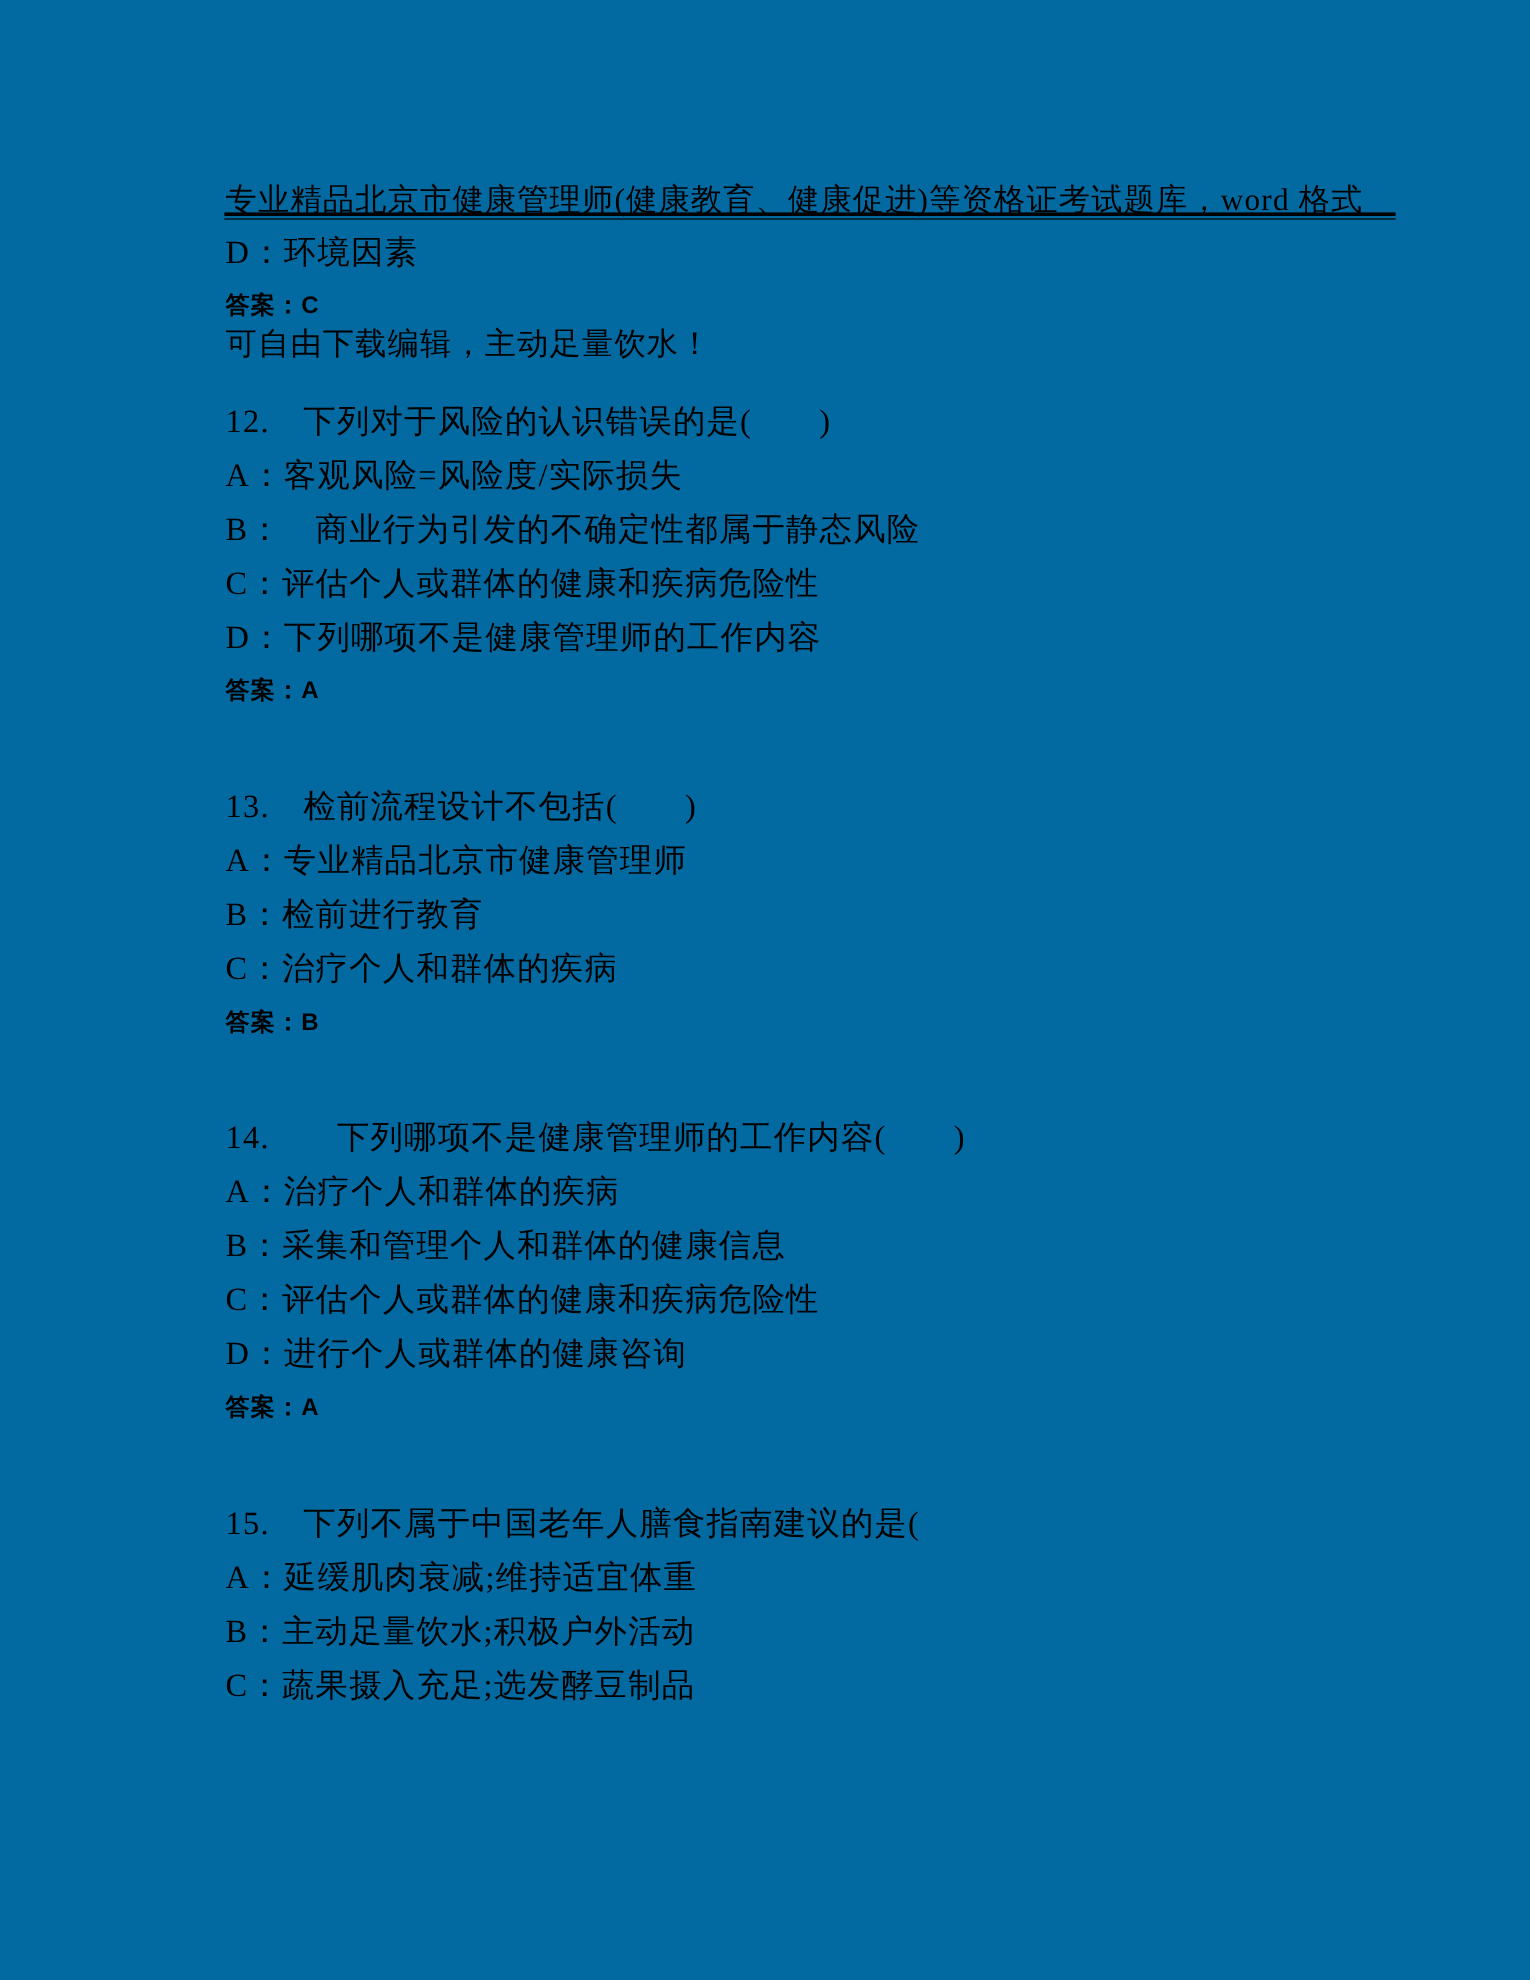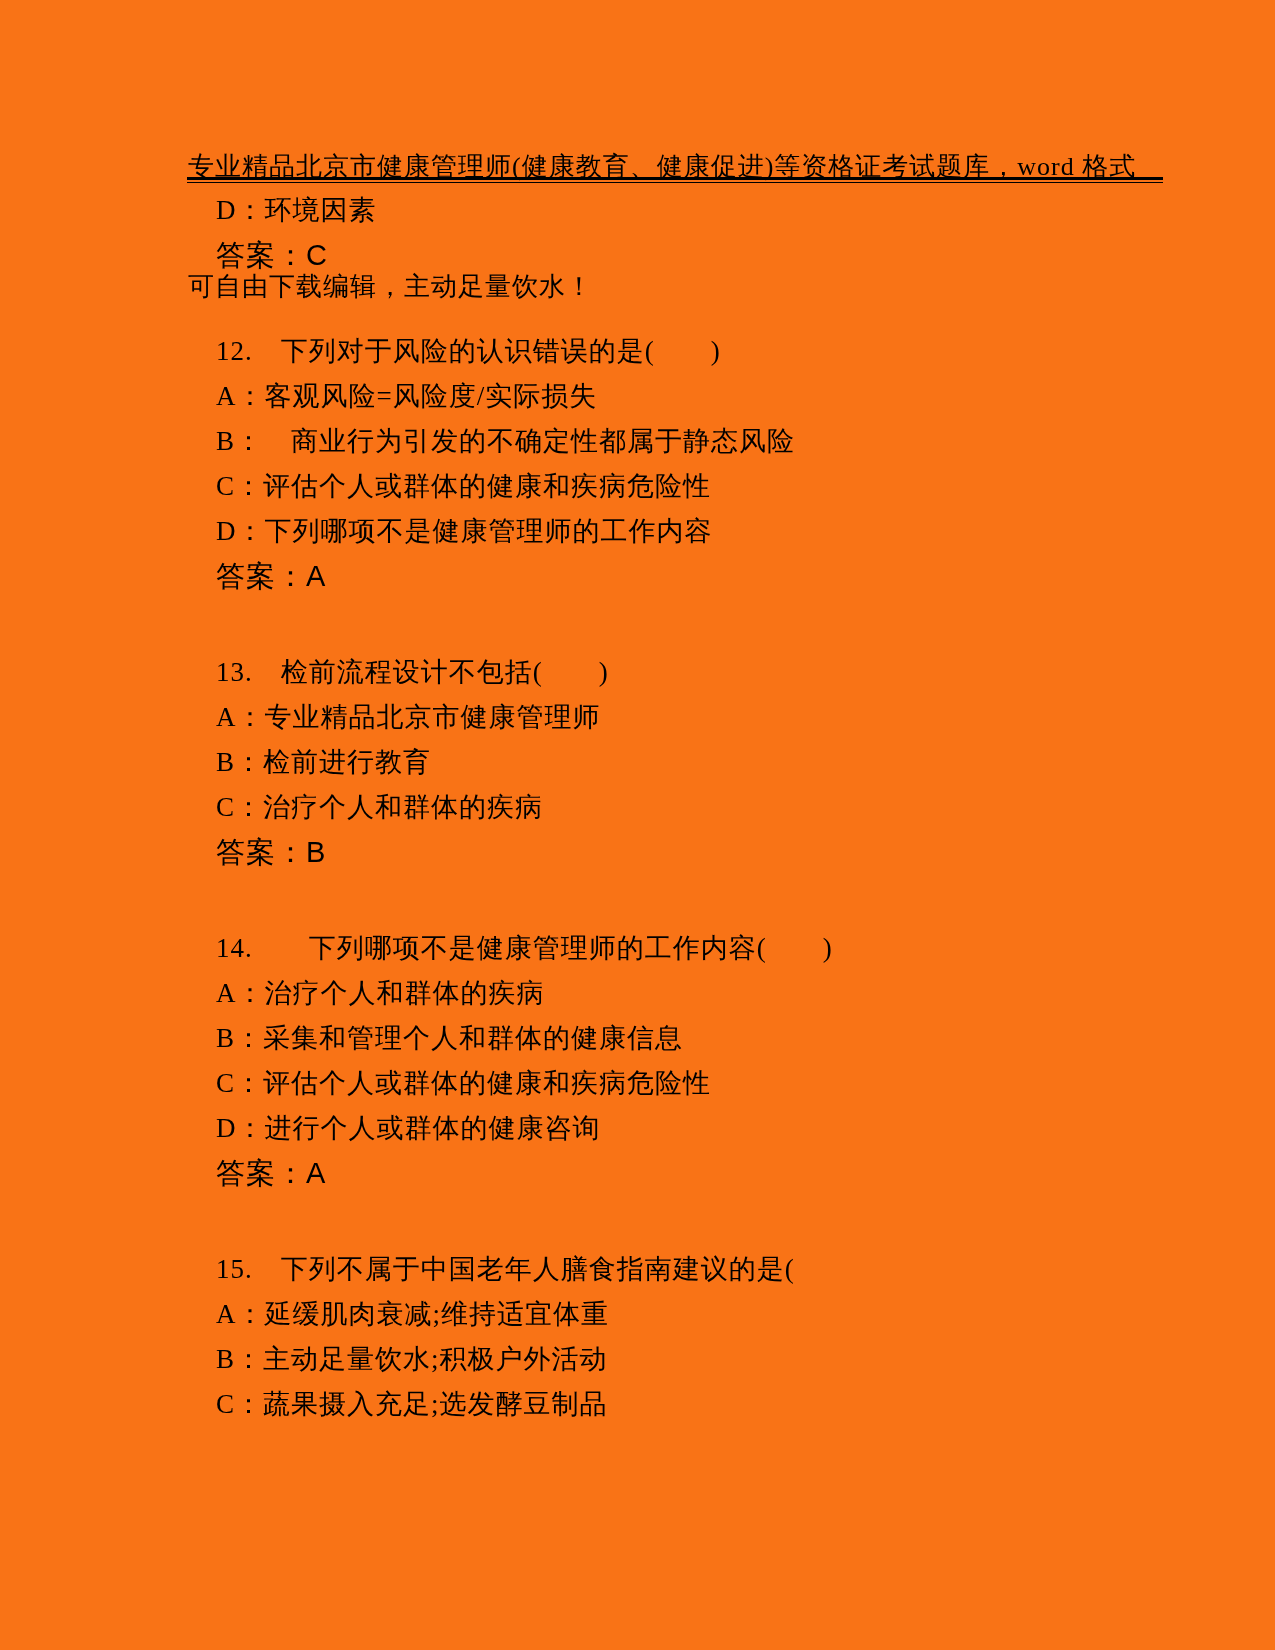--- a/index.html
+++ b/index.html
@@ -1,40 +1,40 @@
 <!DOCTYPE html>
 <html><head>
 <meta charset="utf-8">
 <style>
   html,body{margin:0;padding:0;background:#ffffff;}
   .page{
     position:relative;
     width:1275px;height:1650px;
-    background:#f97316;color:#000000;
+    background:#0369a1;color:#000000;
     font-family:"Liberation Serif","DejaVu Serif",serif;
     overflow:hidden;
   }
   .doc-header{
     position:absolute;left:188px;top:67px;width:950px;
     font-size:26px;line-height:40px;letter-spacing:1px;
     white-space:pre;
   }
   .header-rule{position:absolute;left:187px;top:177px;width:976px;}
   .rule-thick{height:3px;background:#000000;}
   .rule-gap{height:2px;background:transparent;}
   .rule-thin{height:1px;background:#000000;}
   .doc-body{
     position:absolute;left:188px;top:188px;width:960px;
-    font-size:27px;letter-spacing:1px;margin-left:28px;
+    font-size:27px;letter-spacing:1px;
   }
   .row{height:45px;line-height:45px;white-space:pre;}
   .question{margin-top:51px;}
   .answer{
     font-family:"Liberation Sans","DejaVu Sans",sans-serif;
-    font-weight:400;font-size:29px;
+    font-weight:700;font-size:20px;
   }
 </style>
 </head>
 <body>
 
 <div class="page">
 
   <div class="doc-header">
     <div>专业精品北京市健康管理师(健康教育、健康促进)等资格证考试题库，word 格式</div>
     <div>可自由下载编辑，主动足量饮水！</div>

